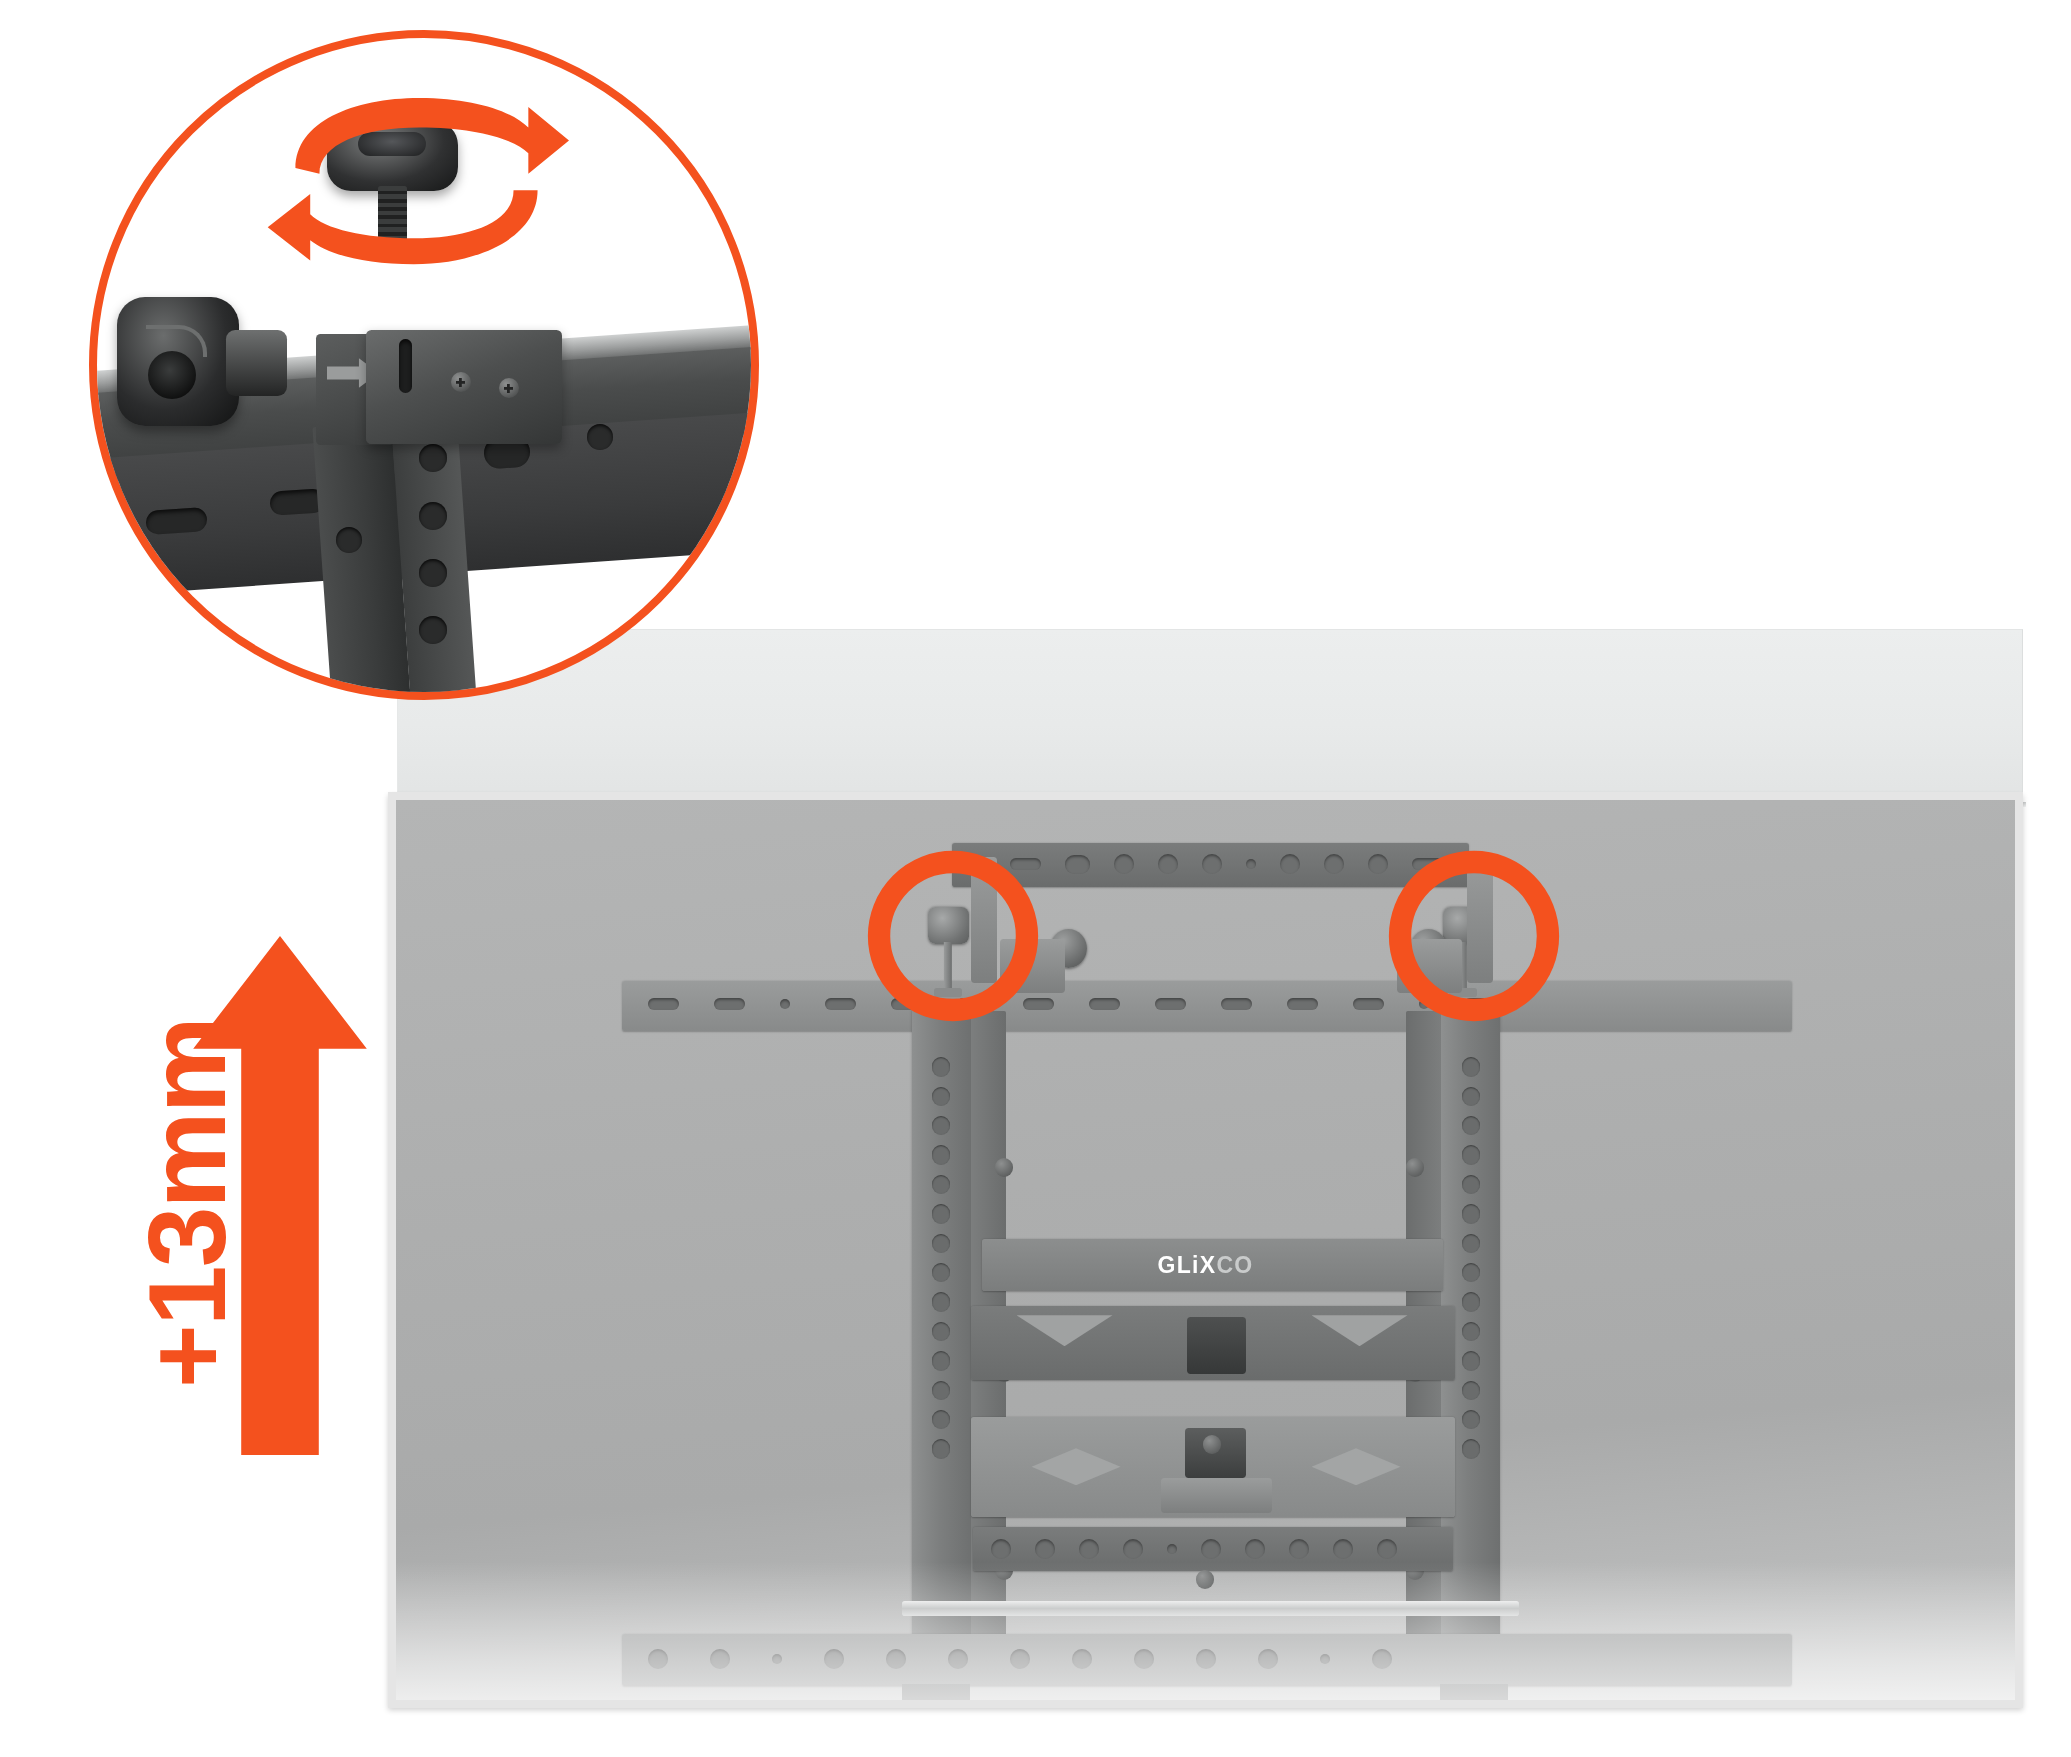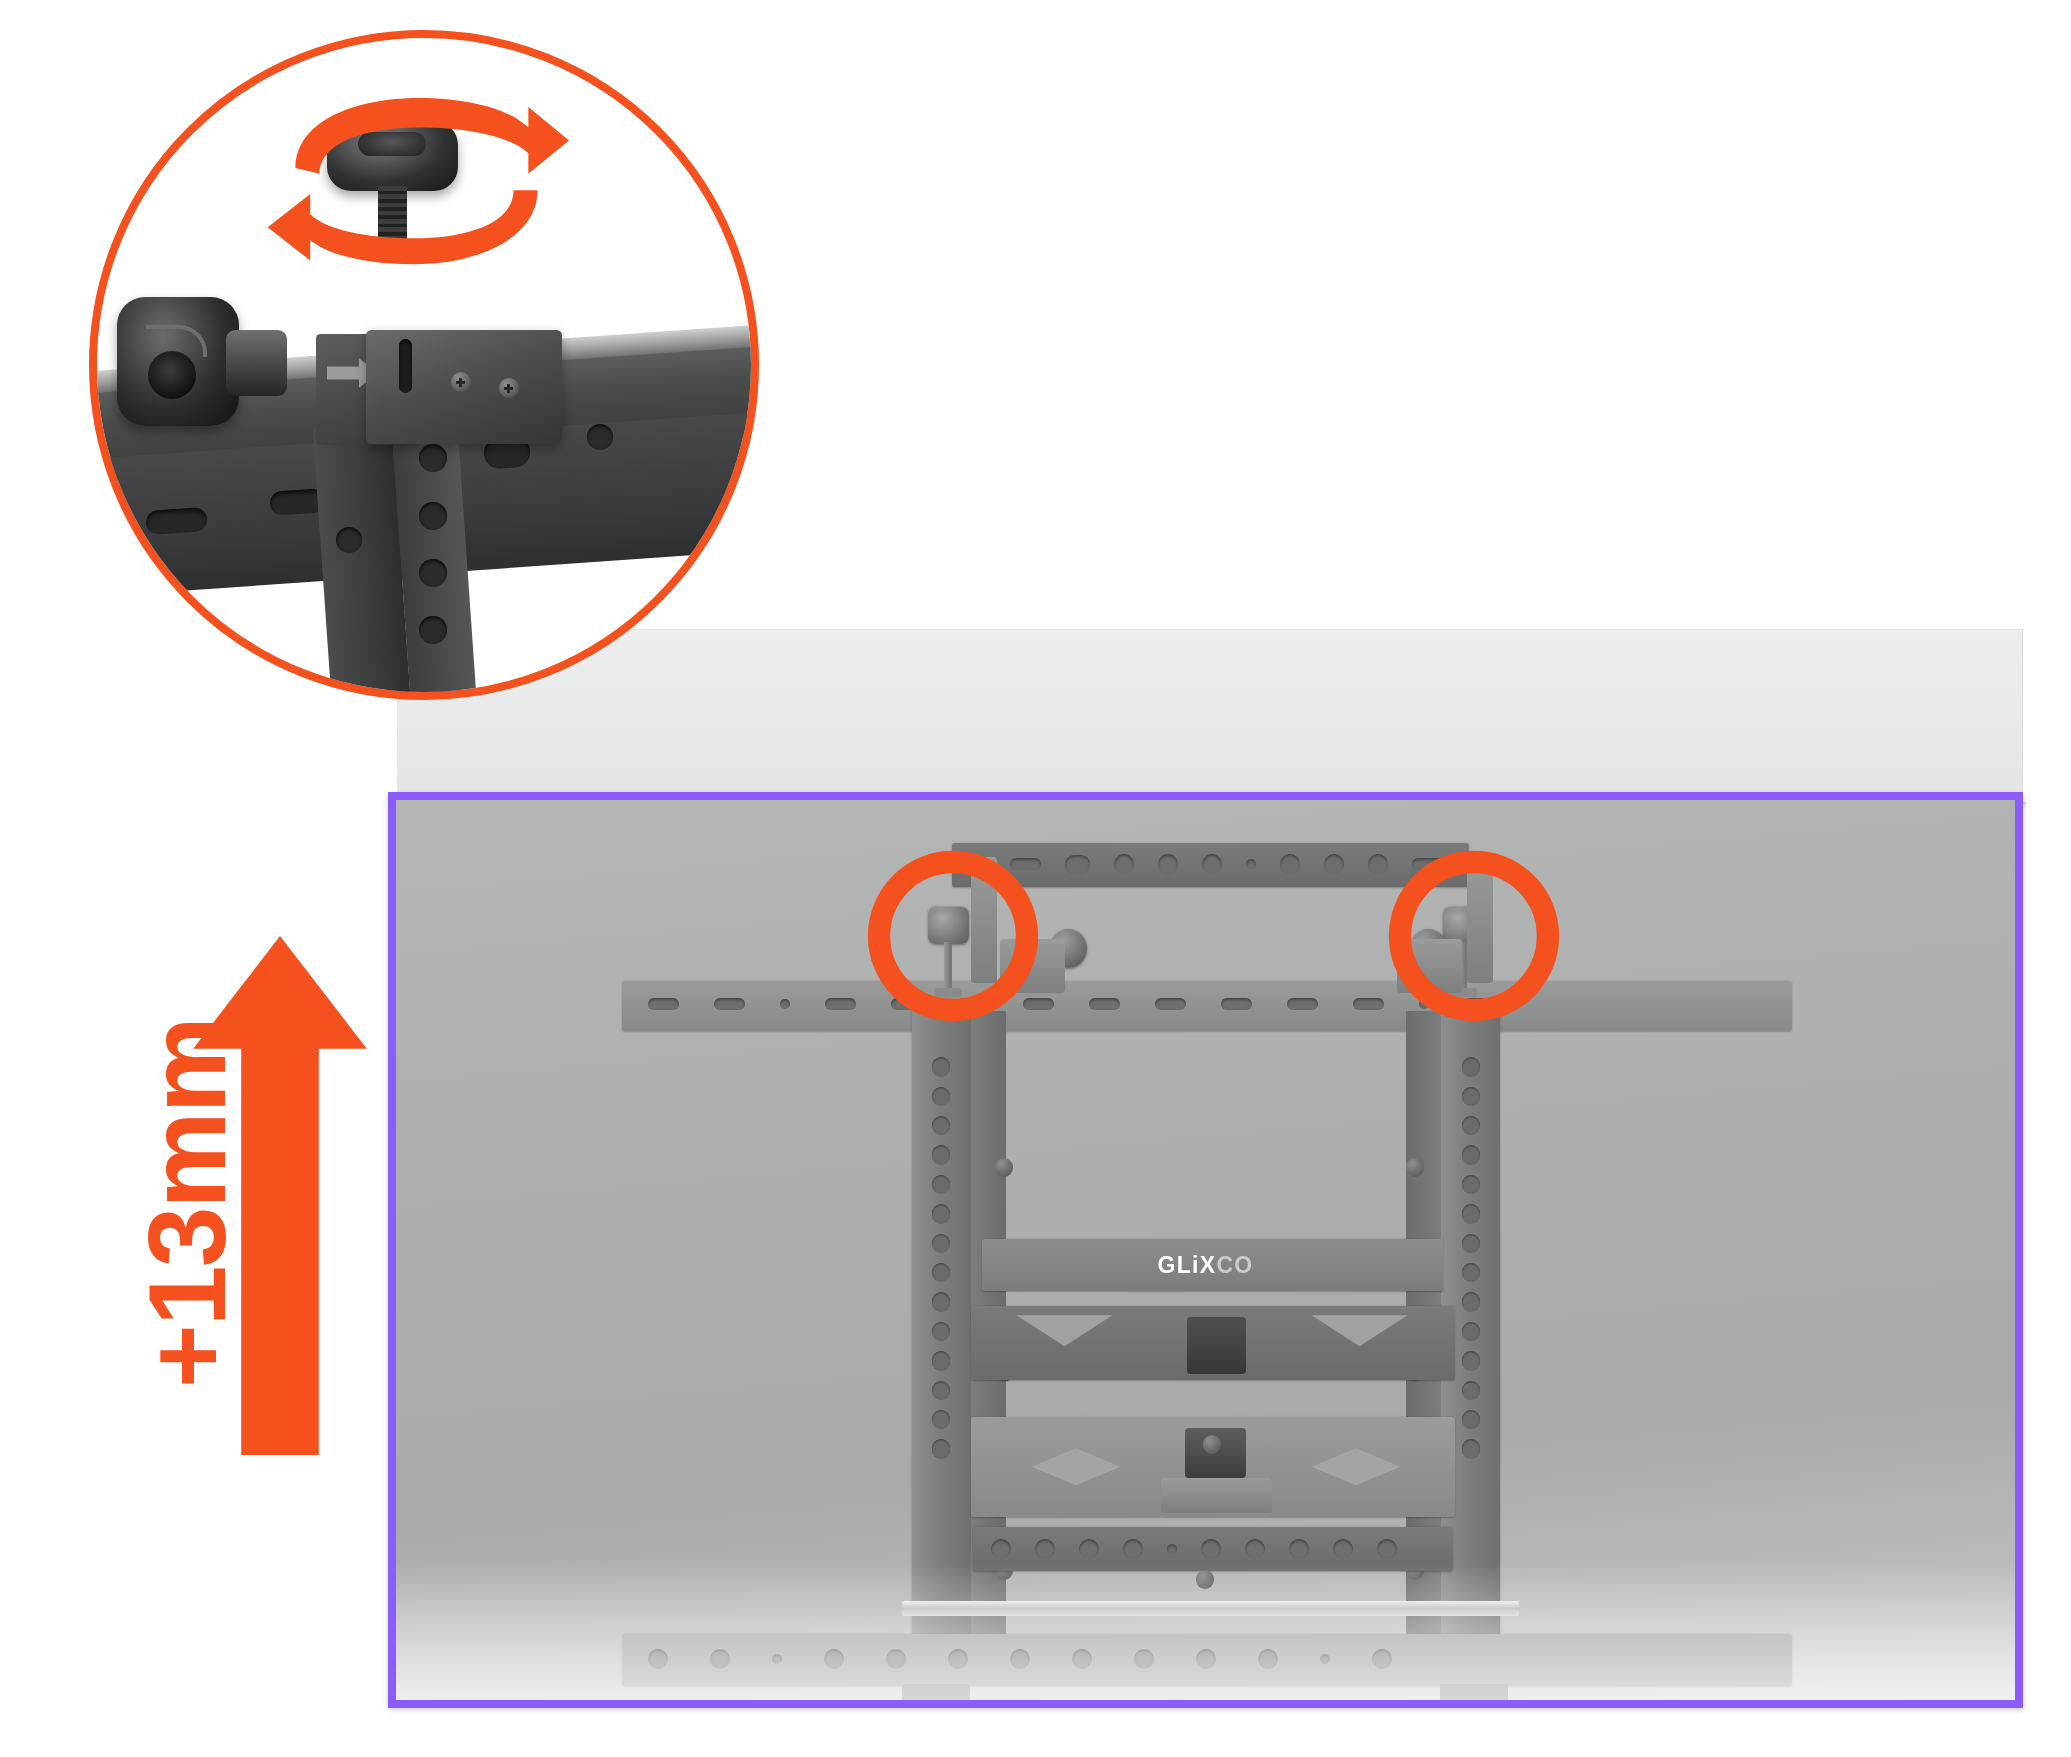--- a/index.html
+++ b/index.html
@@ -9,21 +9,21 @@
 
   
   .ghost-tv{position:absolute;left:397px;top:629px;width:1624px;height:172px;
             background:linear-gradient(180deg,#eceeee 0%,#e8eaea 55%,#e2e4e4 100%);
             border-top:1.8px solid #e3e5e5;border-left:1.8px solid #e6e8e8;border-right:1.8px solid #dcdede;}
   .ghost-tv:after{content:"";position:absolute;left:-3.7px;right:-3.7px;bottom:-4.6px;height:4.6px;
             background:linear-gradient(180deg,#c9cbcb,#f4f5f5);}
 
   
   .tv{position:absolute;left:388px;top:792px;width:1635px;height:916px;
-      background:#8b5cf6;padding:8.3px;box-sizing:border-box;
+      background:#e5e5e5;padding:8.3px;box-sizing:border-box;
       box-shadow:0 2.8px 5.5px rgba(0,0,0,.18);}
   .tv-screen{width:100%;height:100%;
       background:linear-gradient(175deg,#b4b5b5 0%,#adaeae 42%,#a9aaaa 70%,#c6c7c7 100%);
       position:relative;overflow:hidden;}
   .tv-floorglow{position:absolute;left:0;right:0;bottom:0;height:138px;
       background:linear-gradient(180deg,rgba(255,255,255,0) 0%,rgba(255,255,255,.55) 70%,rgba(255,255,255,.75) 100%);}
 
   
   .mount{position:absolute;left:50%;top:26px;transform:translateX(-50%);
          width:932px;height:858px;}

